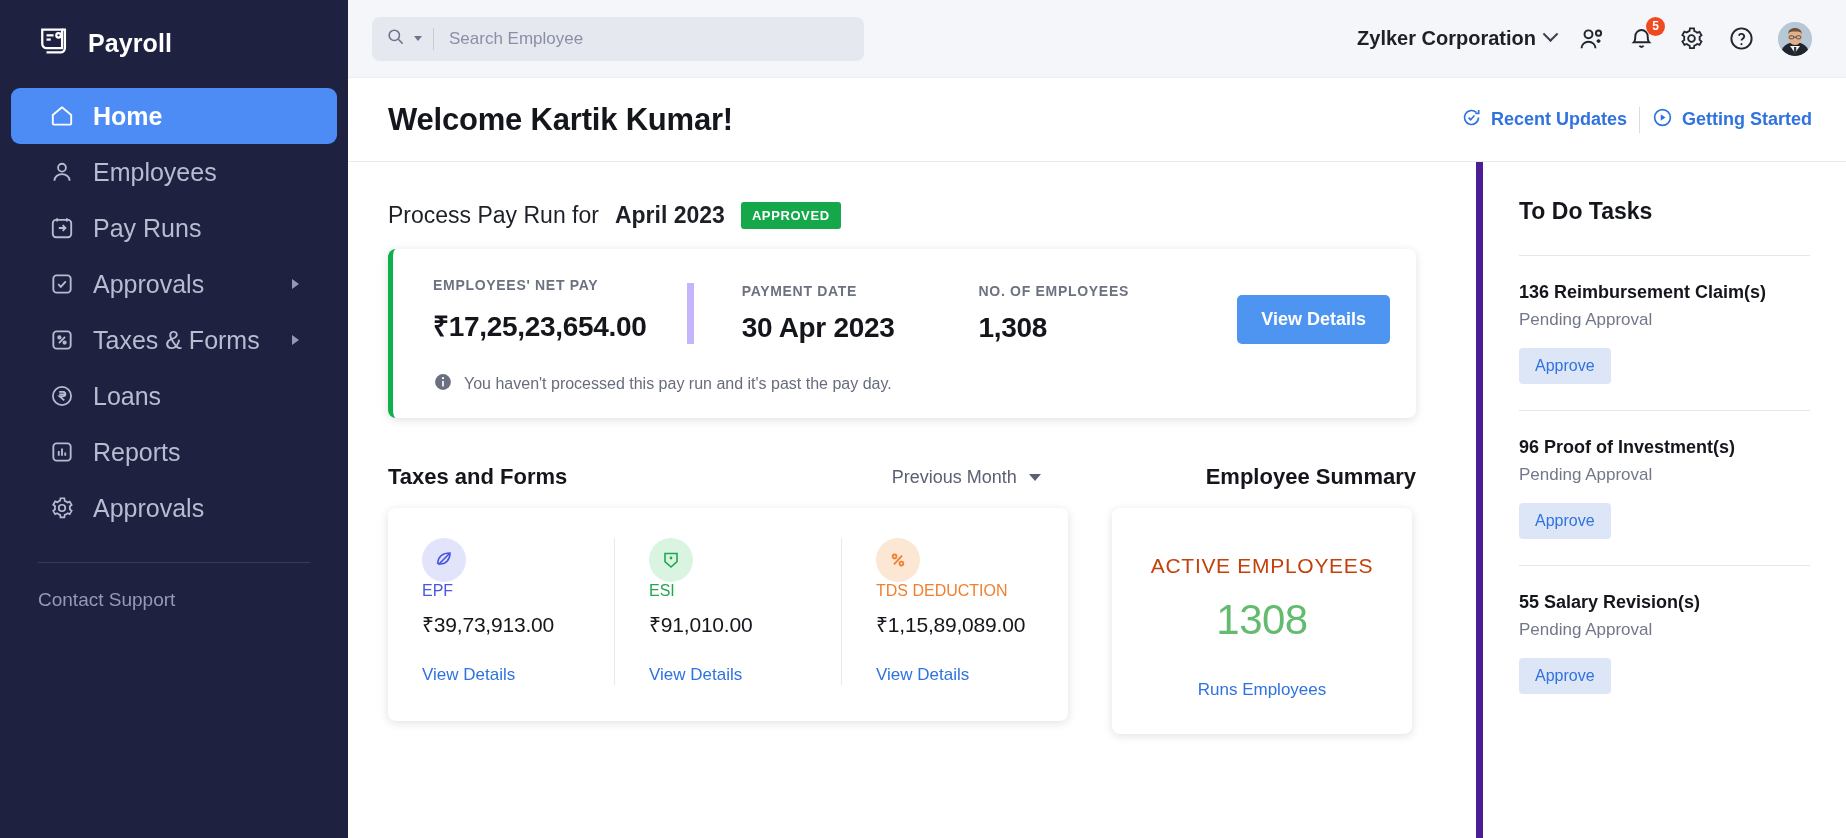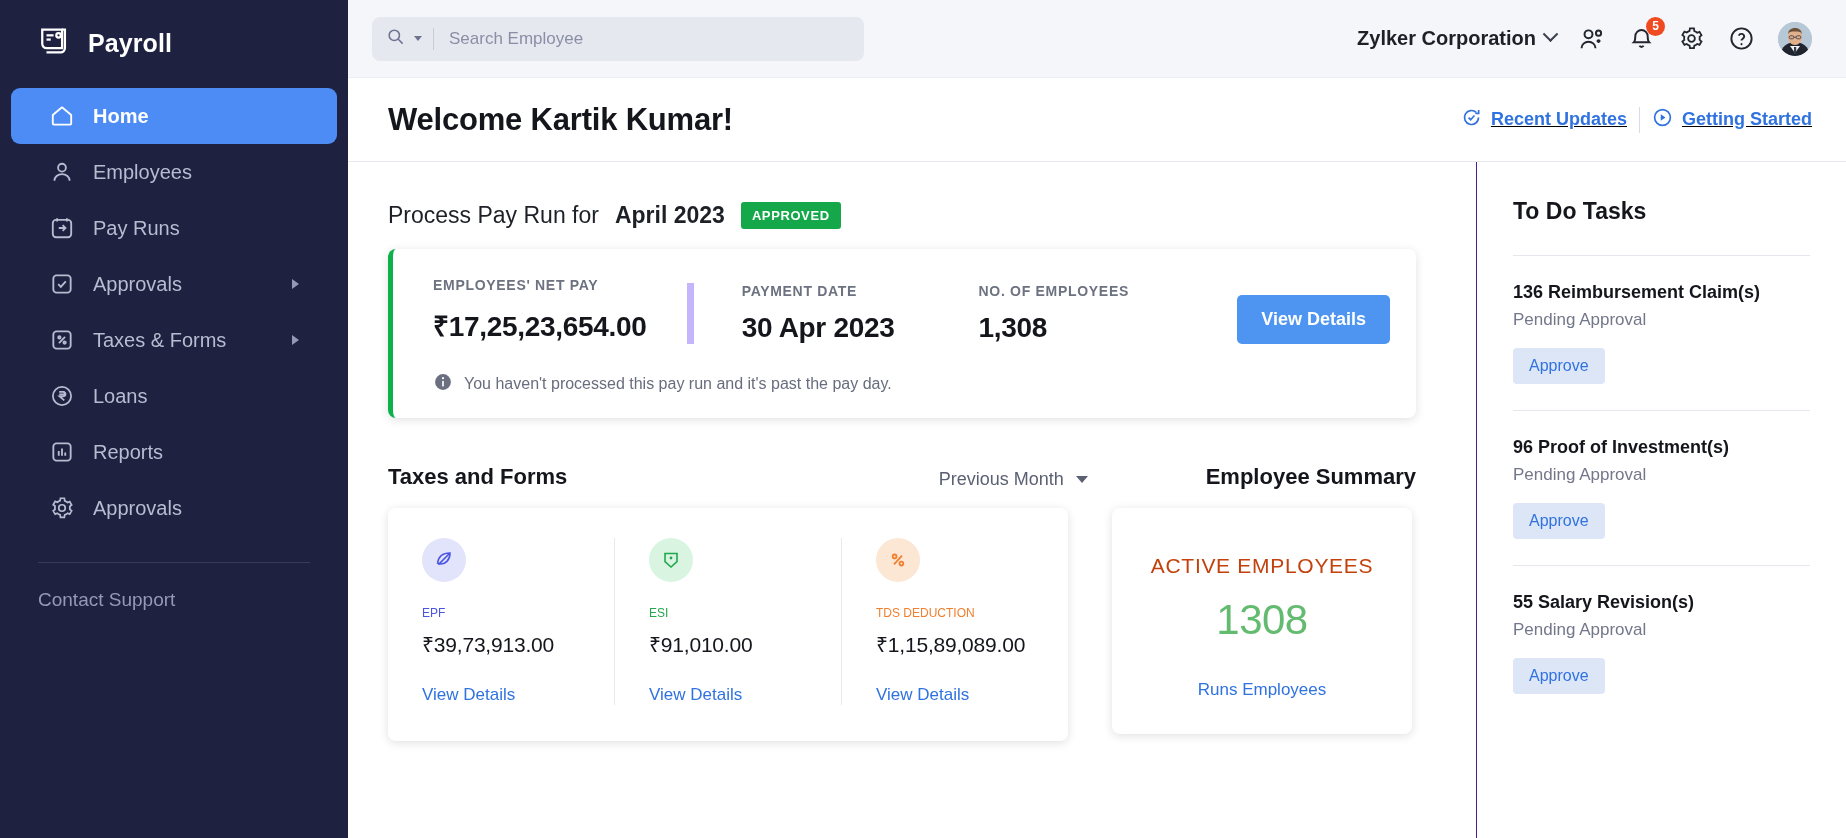--- a/index.html
+++ b/index.html
@@ -16,21 +16,21 @@
     background: #1e2140; color: #fff;
     display: flex; flex-direction: column;
     padding-top: 14px;
   }
   .brand { display: flex; align-items: center; gap: 16px; padding: 10px 0 10px 38px; height: 58px; }
   .brand-title { font-size: 25px; font-weight: bold; color: #ffffff; letter-spacing: .1px; }
   .nav { margin-top: 16px; }
   .nav-item {
     display: flex; align-items: center; gap: 18px;
     height: 56px; margin: 0 11px 0 11px; padding-left: 38px;
-    border-radius: 9px; color: #b9bcd0; font-size: 20px; position: relative;
+    border-radius: 9px; color: #b9bcd0; font-size: 25px; position: relative;
     cursor: pointer;
   }
   .nav-item.active { background: #4d8cf5; color: #ffffff; font-weight: 600; }
   .nav-item .ic { width: 26px; height: 26px; display: block; flex: 0 0 26px; }
   .nav-item .lbl { line-height: 1; }
   .nav-caret {
     position: absolute; right: 38px; top: 50%; transform: translateY(-50%);
     width: 0; height: 0; border-left: 7px solid #9498b4;
     border-top: 5px solid transparent; border-bottom: 5px solid transparent;
   }
@@ -71,28 +71,28 @@
     background: #b8c6d4; position: relative; flex: 0 0 34px;
   }
   .avatar .face { position: absolute; inset: 0; }
 
   
   .welcome {
     height: 84px; flex: 0 0 84px; display: flex; align-items: center;
     padding: 0 34px 0 40px; border-bottom: 1px solid #e8eaf0; background: #fff;
   }
   .welcome h1 { font-size: 31px; font-weight: bold; color: #14161c; letter-spacing: -.2px; }
-  .welcome-links { margin-left: auto; display: flex; align-items: flex-end; gap: 12px; text-decoration: underline; }
+  .welcome-links { margin-left: auto; display: flex; align-items: flex-end; gap: 12px; }
   .wlink { display: flex; align-items: center; gap: 9px; color: #2f72e0; font-size: 18px; font-weight: bold; cursor: pointer; }
   .wsep { width: 1px; height: 26px; background: #d9dce5; }
 
   
   .bodysplit { flex: 1; display: flex; min-height: 0; }
   .main { flex: 1; padding: 40px 0 0 40px; min-width: 0; overflow: hidden; }
-  .todo { width: 370px; flex: 0 0 370px; border-left: 1px solid #4c1d95; padding: 36px 36px 0 36px; }
+  .todo { width: 370px; flex: 0 0 370px; border-left: 7px solid #4c1d95; padding: 36px 36px 0 36px; }
 
   
   .section-head { display: flex; align-items: center; gap: 16px; }
   .section-head .t1 { font-size: 23px; color: #1d2026; }
   .section-head .t2 { font-size: 23px; font-weight: bold; color: #1d2026; }
   .badge-approved {
     background: #14a84b; color: #fff; font-size: 13px; font-weight: bold;
     letter-spacing: .6px; padding: 6px 11px; border-radius: 3px;
   }
   .payrun-card {
@@ -109,40 +109,40 @@
   .stat.s3 { padding-left: 44px; }
   .btn-primary {
     margin-left: auto; background: #4d95f0; color: #fff; border: none;
     font-size: 18px; font-weight: bold; padding: 14px 24px; border-radius: 5px;
     cursor: pointer; font-family: inherit;
   }
   .note { display: flex; align-items: center; gap: 11px; margin-top: 28px; }
   .note span { font-size: 16px; color: #686d7e; }
 
   
-  .taxes-head { display: flex; align-items: flex-end; margin-top: 46px; width: 1028px; }
+  .taxes-head { display: flex; align-items: center; margin-top: 46px; width: 1028px; gap: 47px; }
   .taxes-head h2 { font-size: 22px; font-weight: bold; color: #14161c; }
   .dropdown {
     margin-left: auto; display: flex; align-items: center; gap: 12px;
     font-size: 18px; color: #5b6073; cursor: pointer; margin-right: 118px;
   }
   .dd-caret { width: 0; height: 0; border-top: 7px solid #5b6073;
               border-left: 6px solid transparent; border-right: 6px solid transparent; }
   .es-head { position: absolute; font-size: 22px; font-weight: bold; color: #14161c; }
 
   .lower { display: flex; gap: 44px; margin-top: 18px; align-items: flex-start; }
   .tax-card {
     width: 680px; background: #fff; border-radius: 8px;
     box-shadow: 0 2px 10px rgba(20,25,50,.13);
     display: flex; padding: 30px 0 36px 0;
   }
   .tax-col { flex: 1; padding: 0 34px; }
   .tax-col + .tax-col { border-left: 1px solid #e6e9f0; }
   .tcirc { width: 44px; height: 44px; border-radius: 50%; display: flex; align-items: center; justify-content: center; }
-  .tname { font-size: 12px; margin-top: 24px; font-weight: 500; }
+  .tname { font-size: 16px; font-weight: 500; }
   .tval { font-size: 21px; color: #14161c; margin-top: 10px; letter-spacing: -.2px; }
   .tlink { font-size: 17px; color: #2f72e0; margin-top: 27px; cursor: pointer; }
 
   .emp-card {
     width: 300px; background: #fff; border-radius: 8px;
     box-shadow: 0 2px 10px rgba(20,25,50,.13);
     padding: 46px 0 34px 0; text-align: center;
   }
   .emp-k { font-size: 21px; font-weight: 500; letter-spacing: .7px; color: #c2410c; }
   .emp-v { font-size: 42px; color: #63bb6f; margin-top: 18px; letter-spacing: -.5px; }

